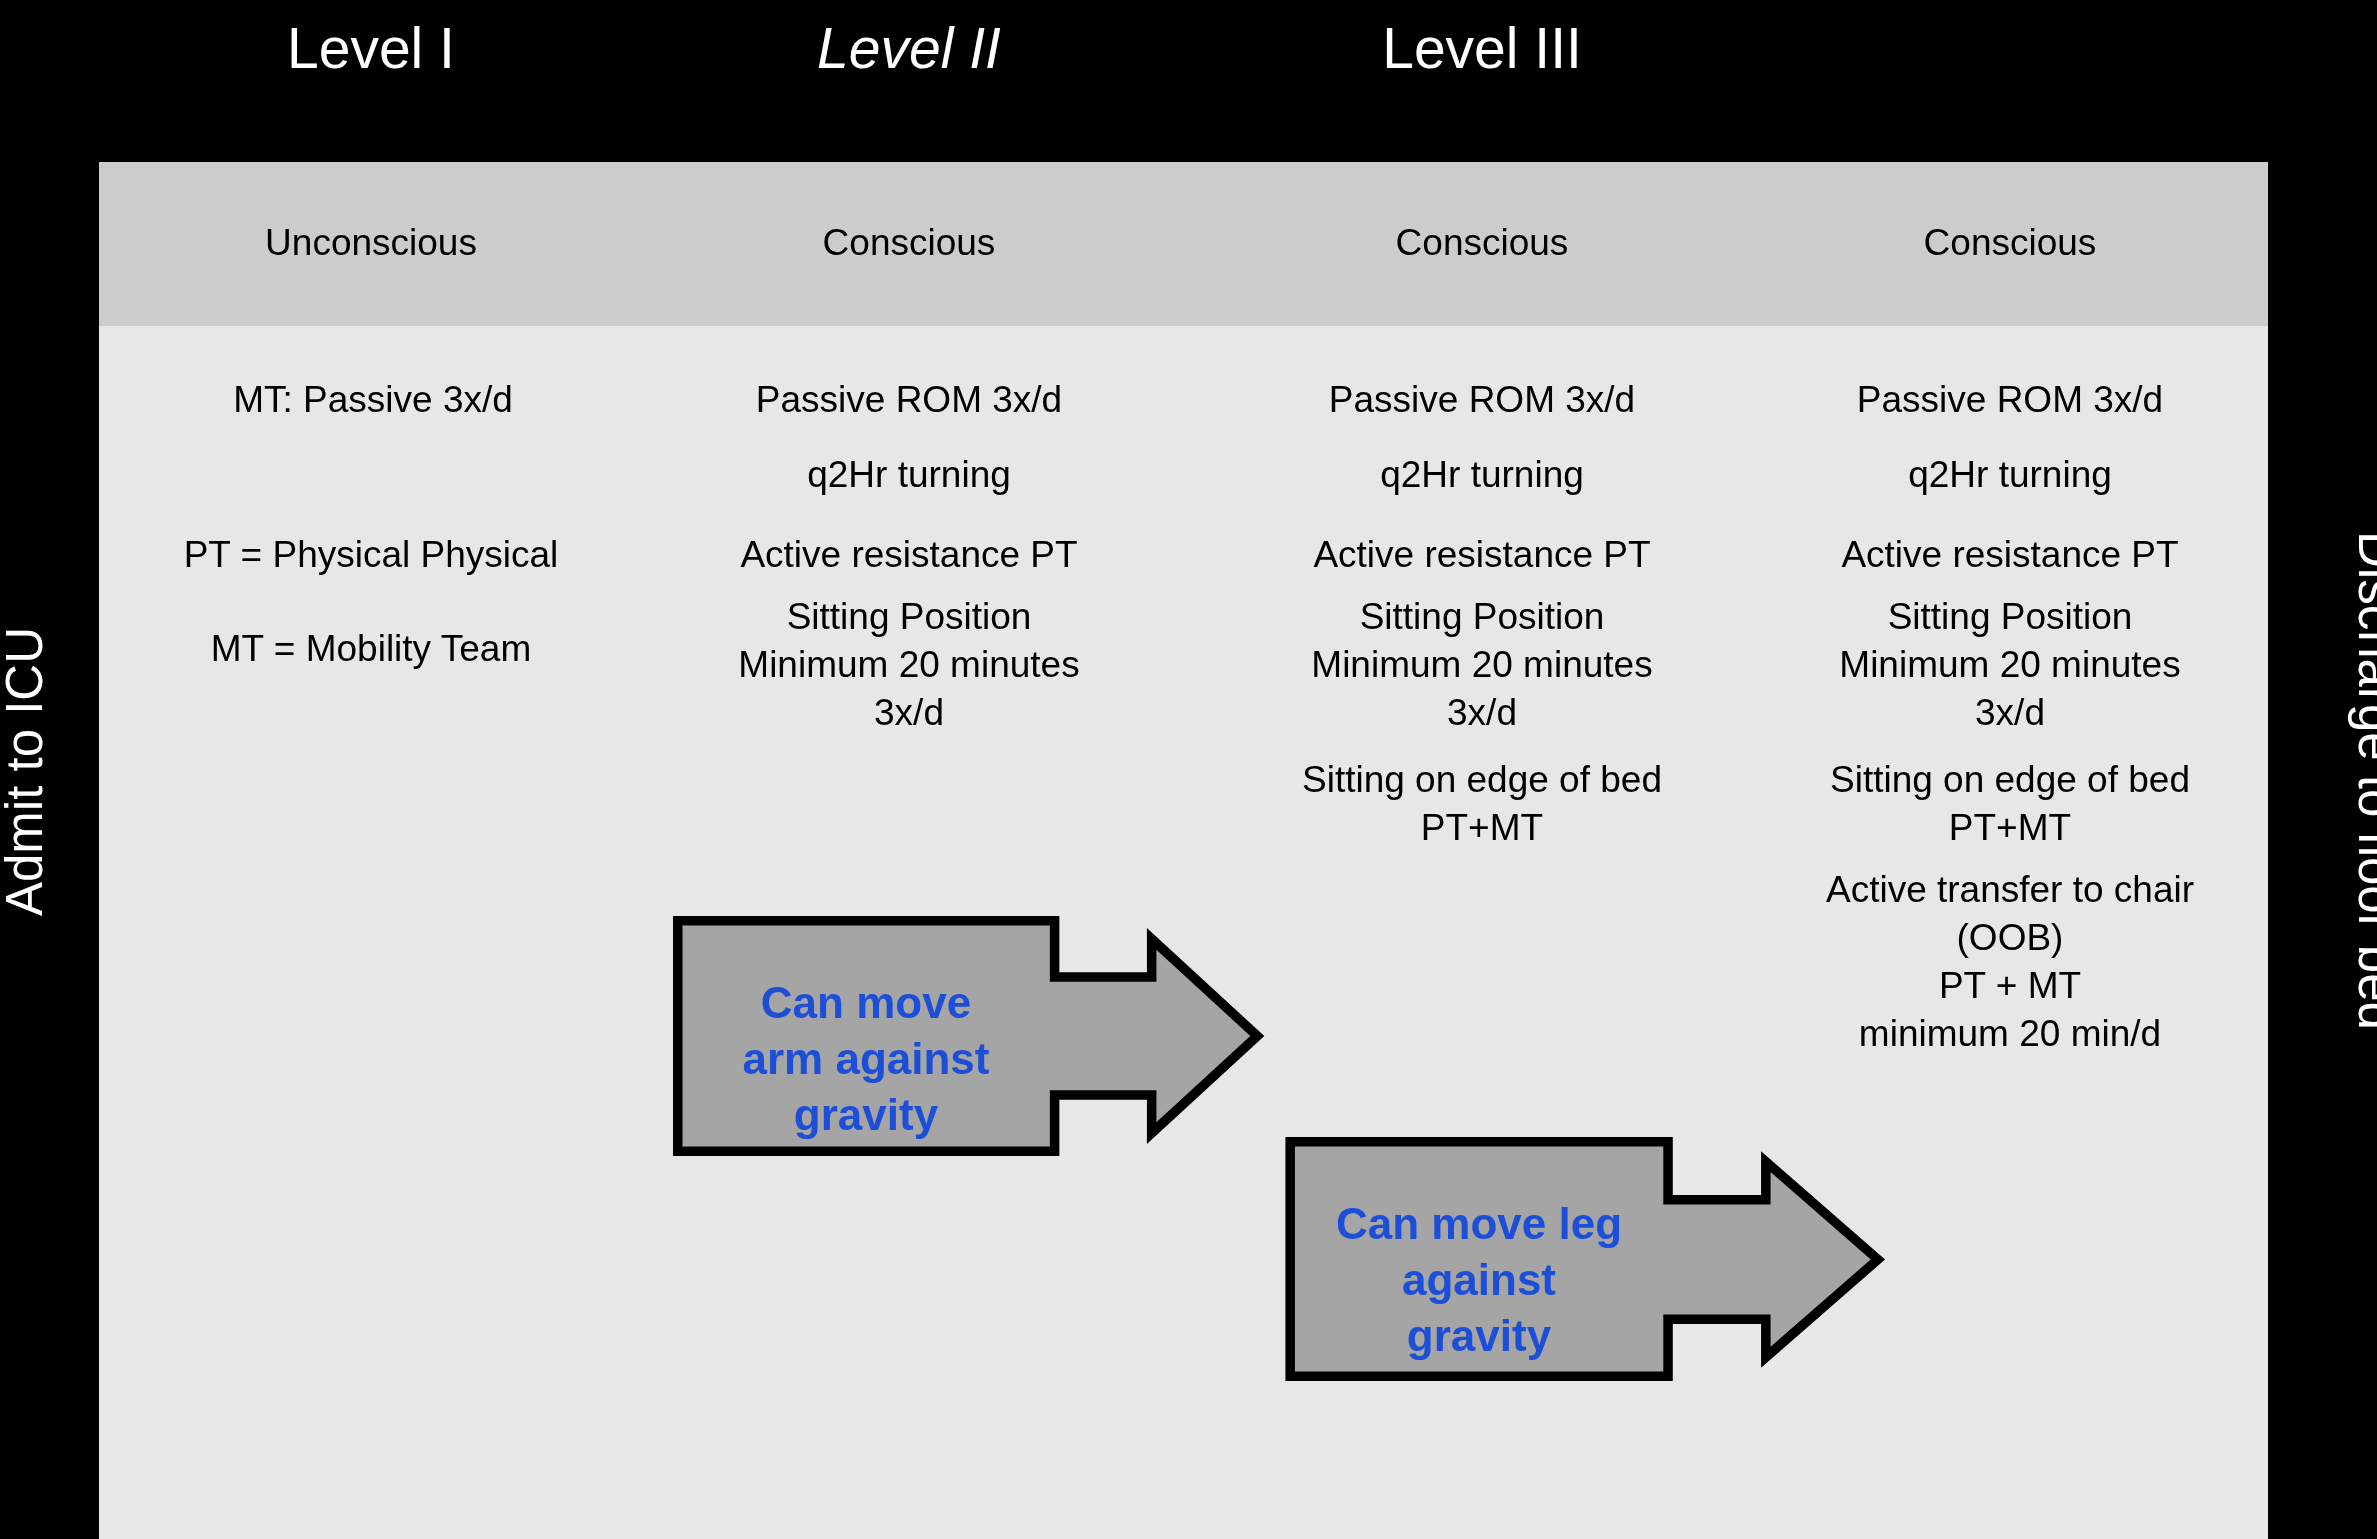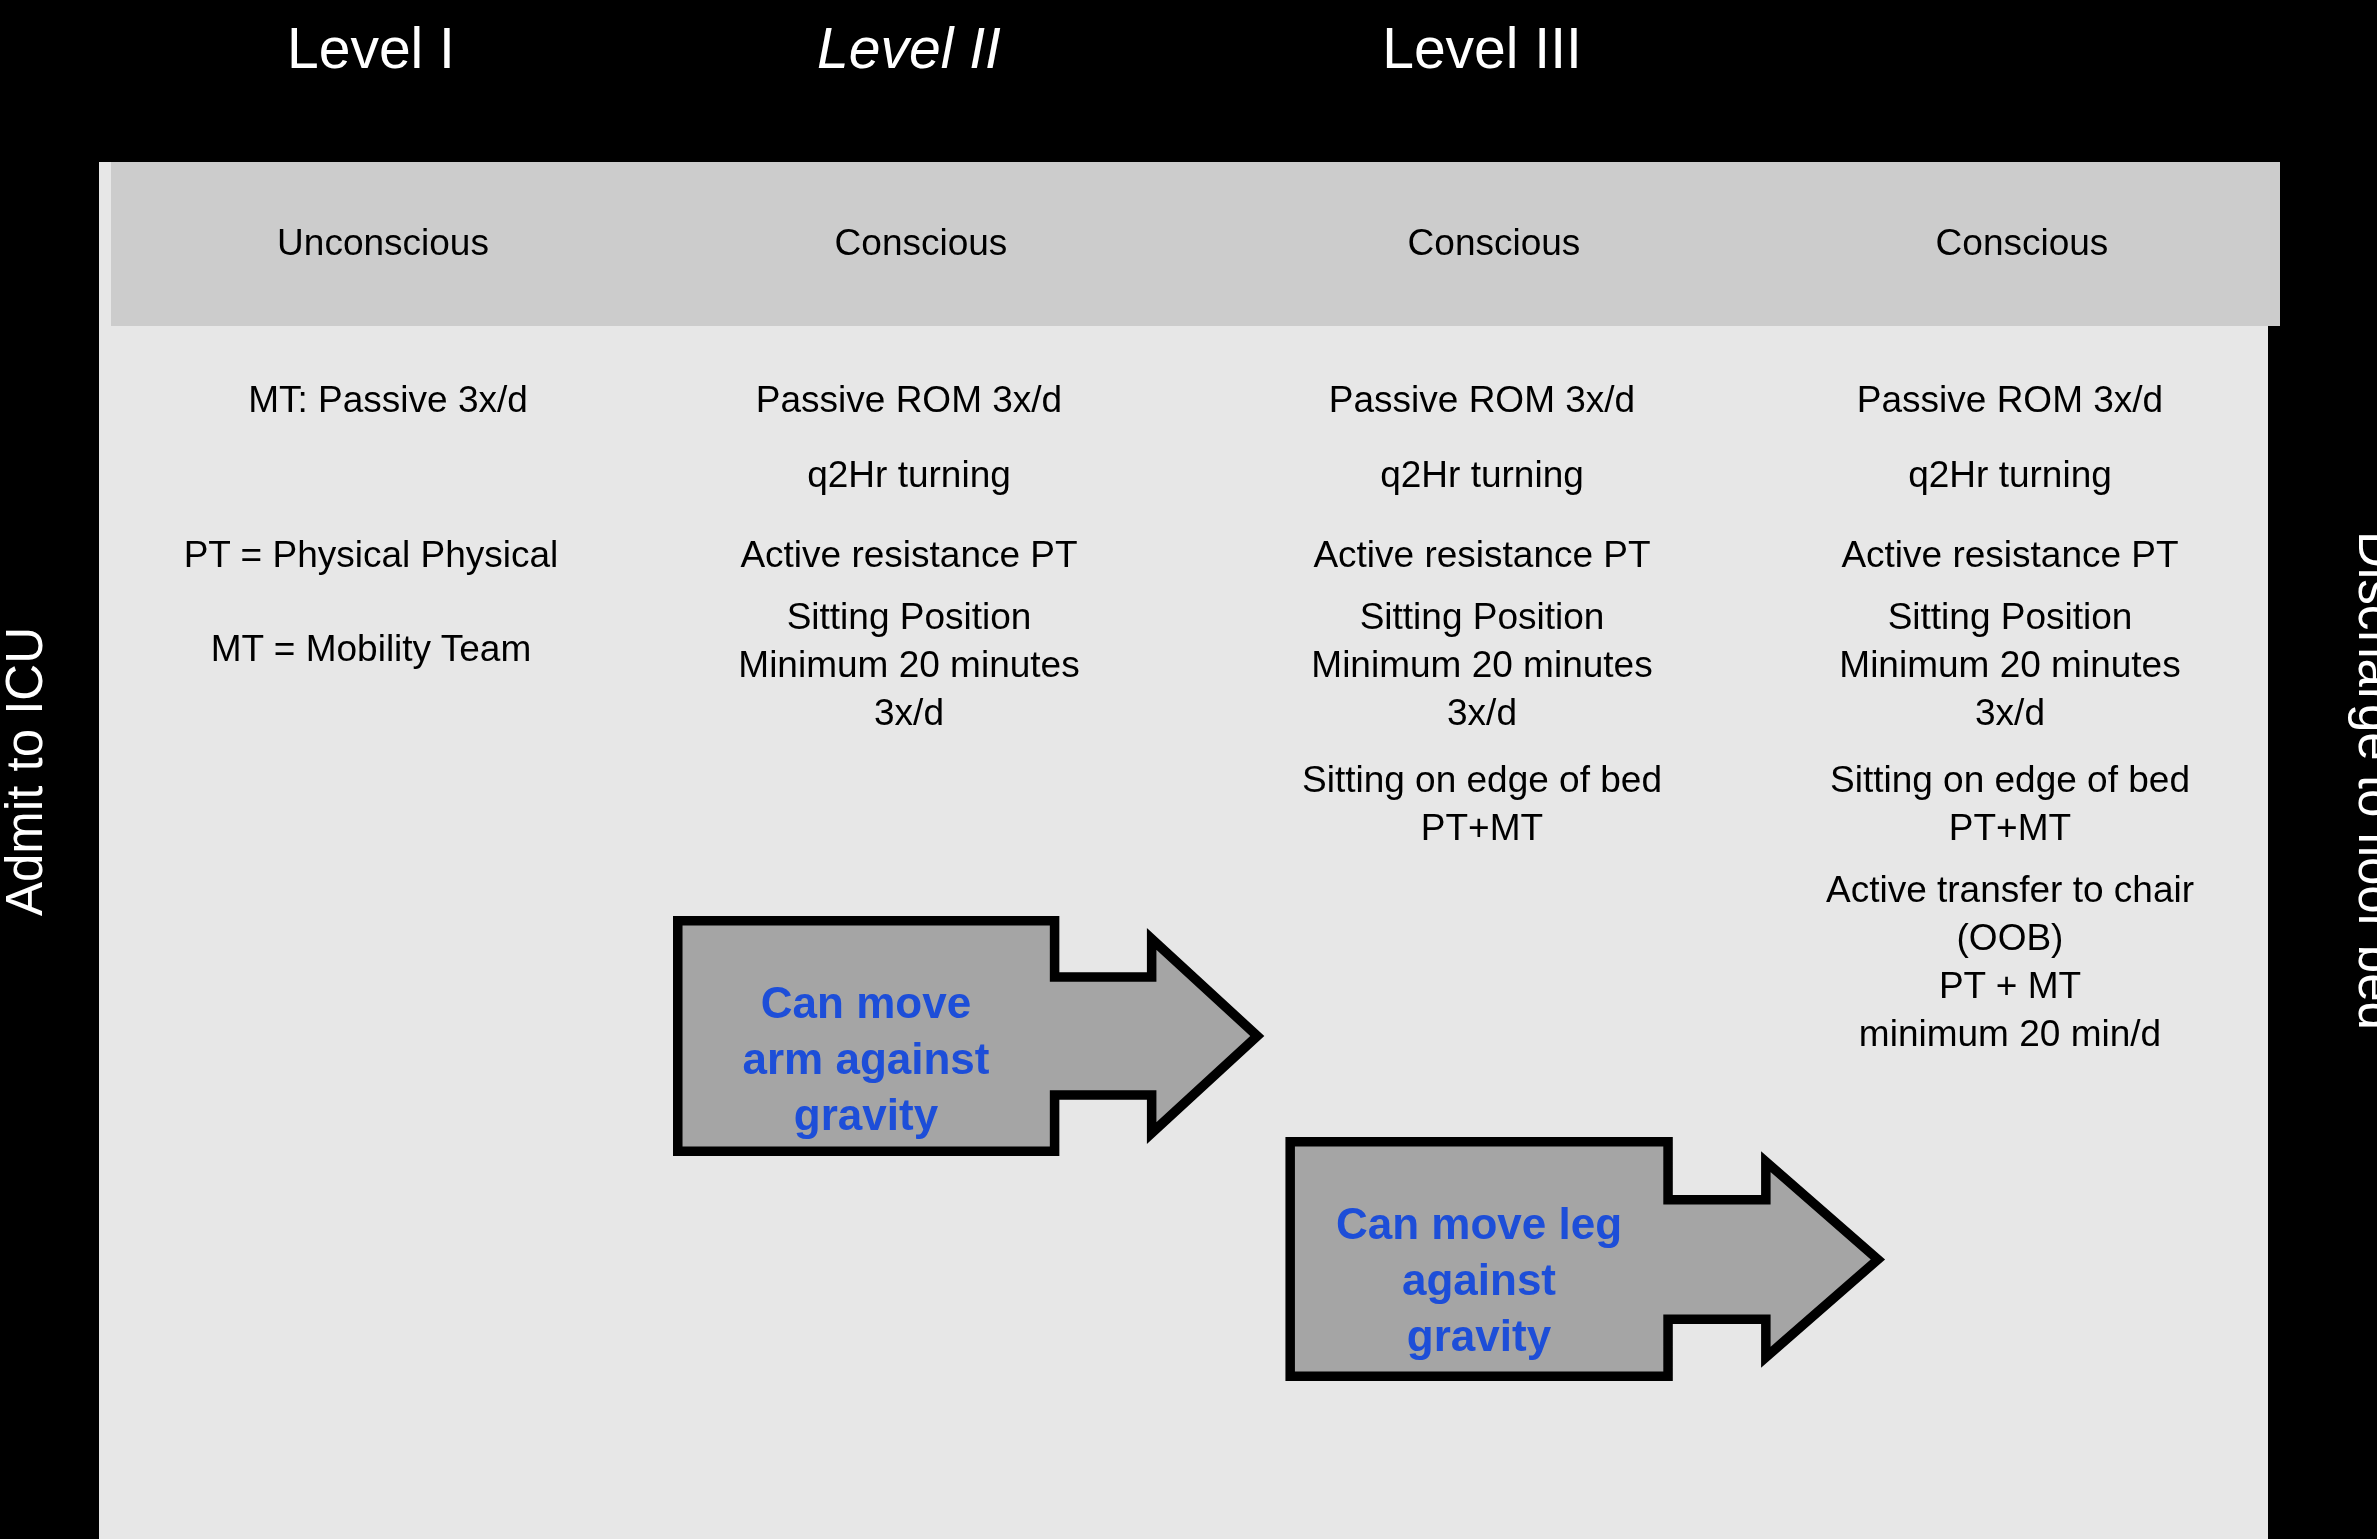--- a/index.html
+++ b/index.html
@@ -34,21 +34,21 @@
   #panel {
     position: absolute;
     left: 99px;
     top: 162px;
     width: 2169px;
     height: 1378px;
     background: #e7e7e7;
   }
   #consciousness-band {
     position: absolute;
-    left: 12px;
+    left: 0;
     top: 0;
     width: 100%;
     height: 164px;
     background: #cccccc;
   }
 
   
   .side-label {
     position: absolute;
     color: #ffffff;
@@ -113,21 +113,21 @@
 
   <div id="panel">
 
     <div id="consciousness-band">
       <div class="cell" style="left:34px;top:57px;width:476px;">Unconscious</div>
       <div class="cell" style="left:572px;top:57px;width:476px;">Conscious</div>
       <div class="cell" style="left:1145px;top:57px;width:476px;">Conscious</div>
       <div class="cell" style="left:1673px;top:57px;width:476px;">Conscious</div>
     </div>
 
-    <div class="cell" style="left:51px;top:214px;width:476px;">MT: Passive 3x/d</div>
+    <div class="cell" style="left:36px;top:214px;width:476px;">MT: Passive 3x/d</div>
     <div class="cell" style="left:34px;top:369px;width:476px;">PT = Physical Physical</div>
     <div class="cell" style="left:34px;top:463px;width:476px;">MT = Mobility Team</div>
 
     <div class="cell" style="left:572px;top:214px;width:476px;">Passive ROM 3x/d</div>
     <div class="cell" style="left:572px;top:289px;width:476px;">q2Hr turning</div>
     <div class="cell" style="left:572px;top:369px;width:476px;">Active resistance PT</div>
     <div class="cell" style="left:553px;top:431px;width:514px;">Sitting Position
 Minimum 20 minutes
 3x/d</div>
 

